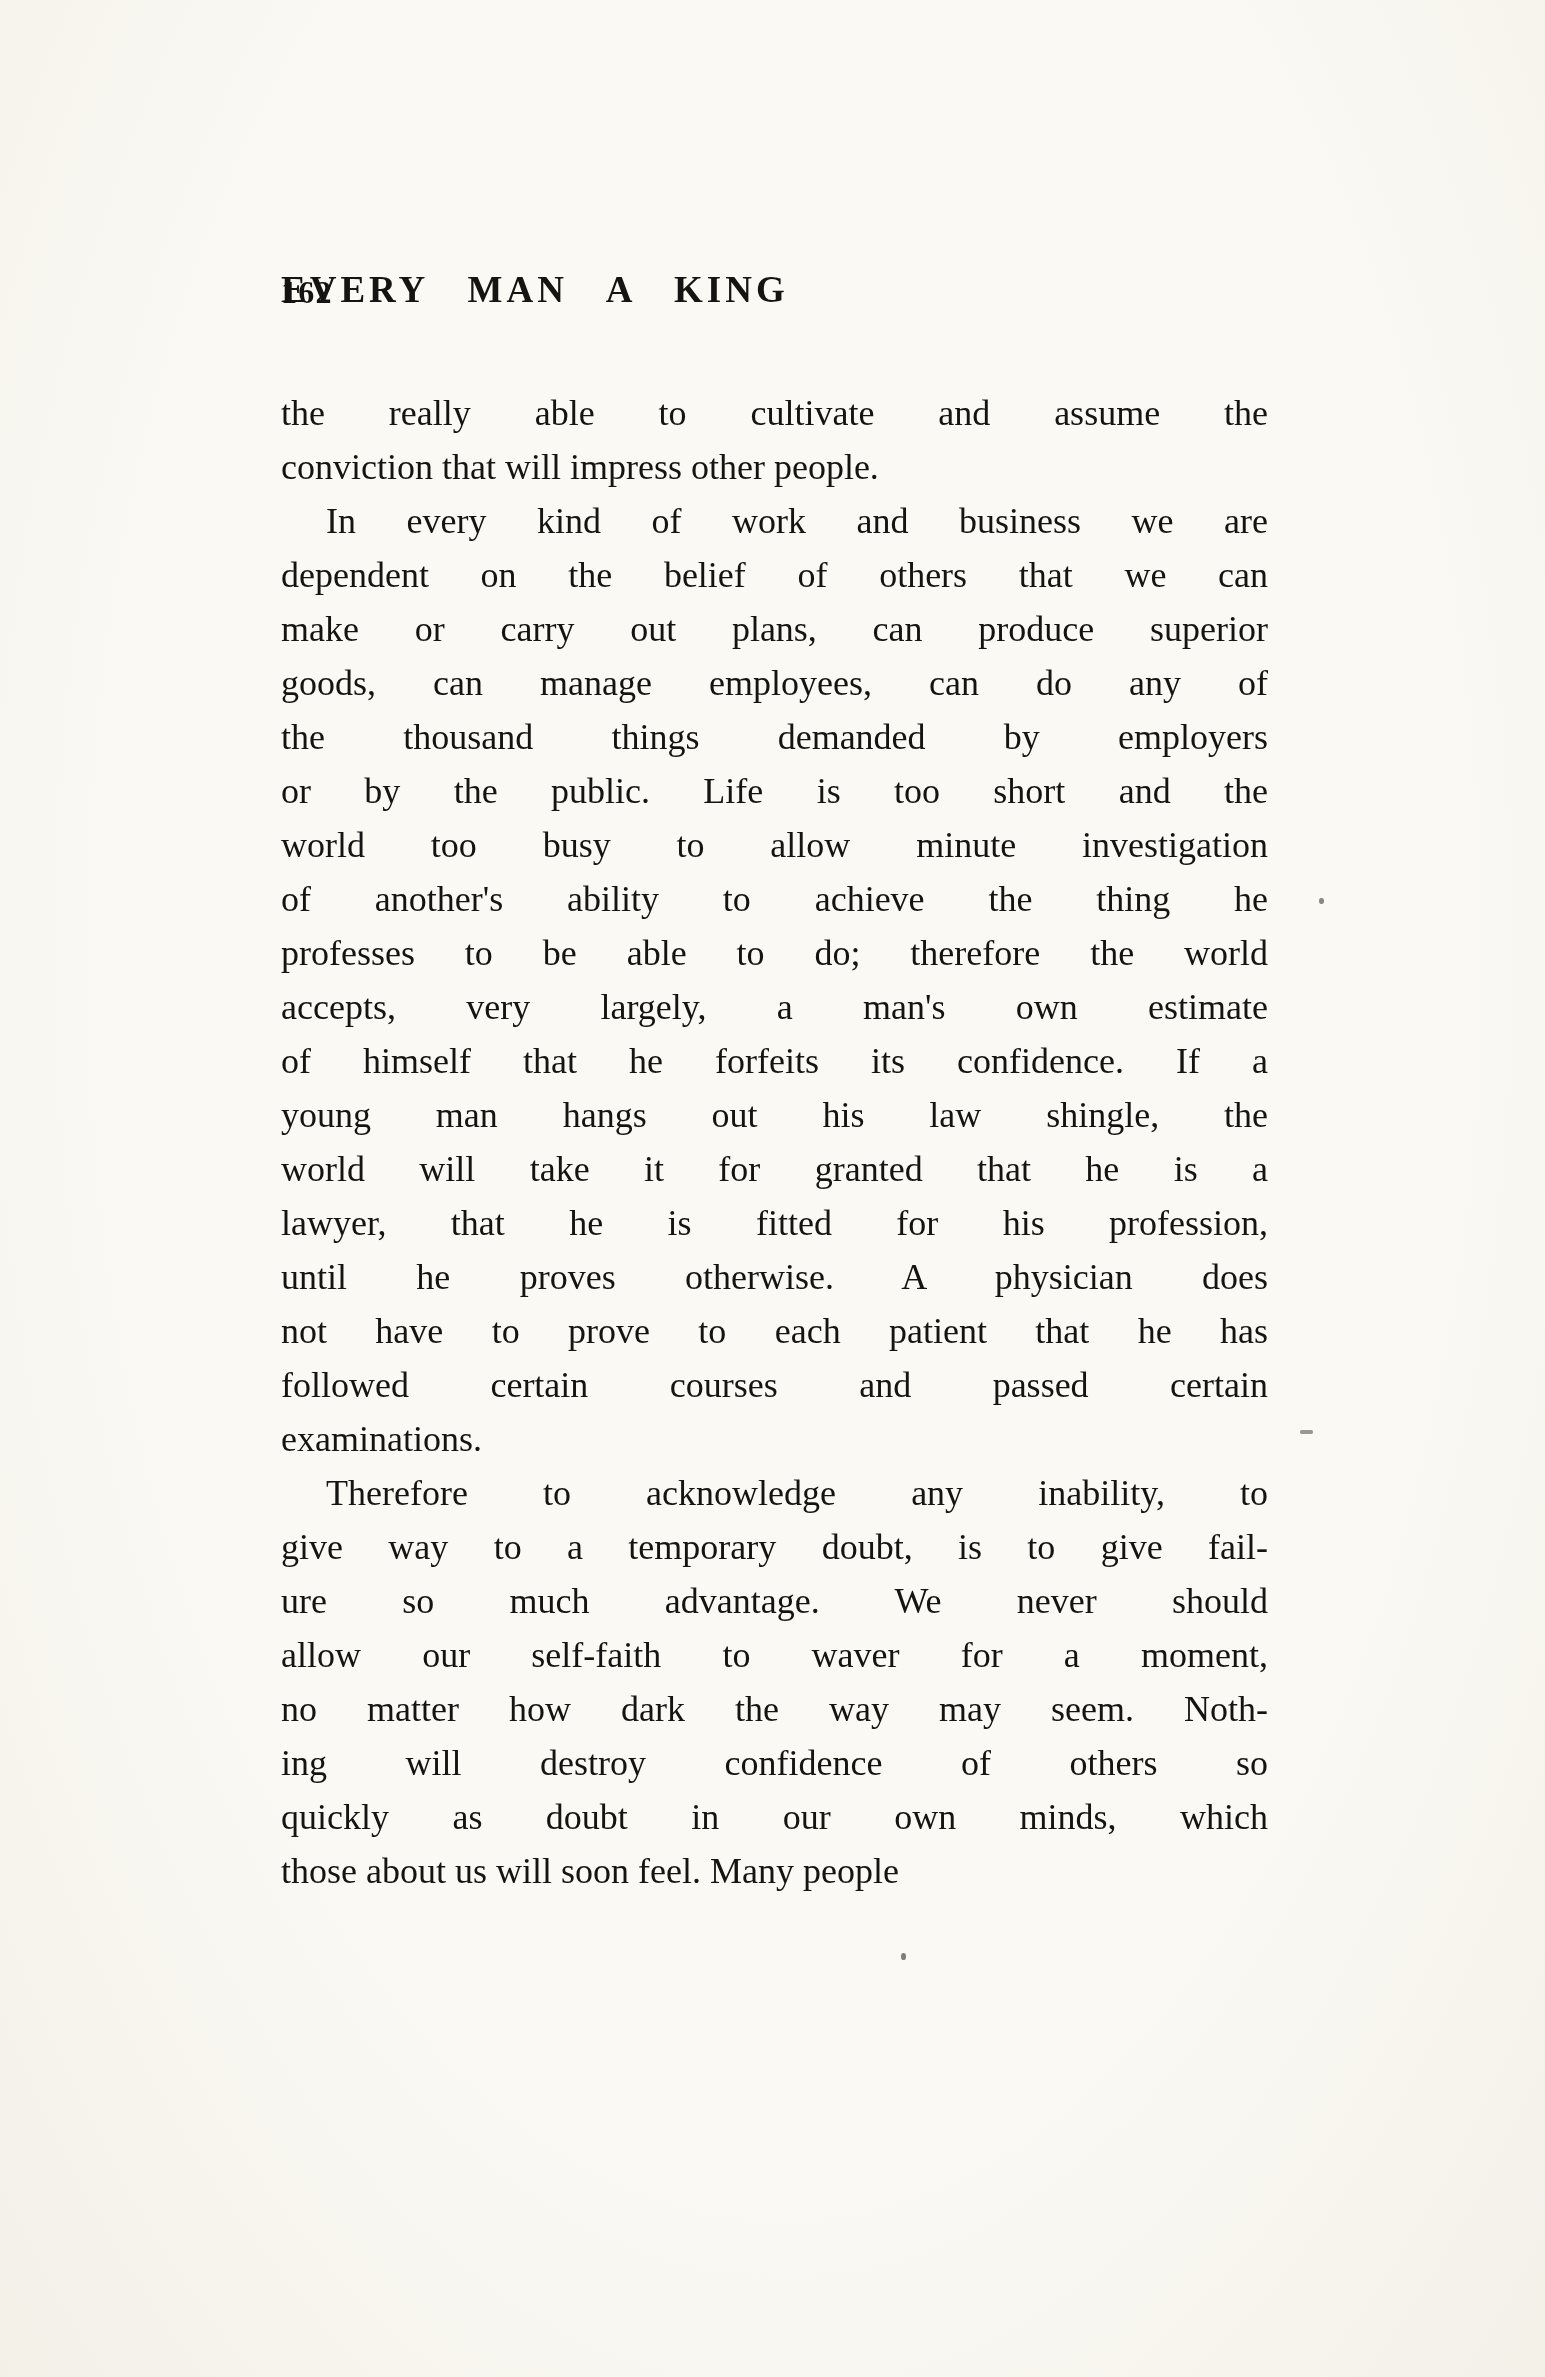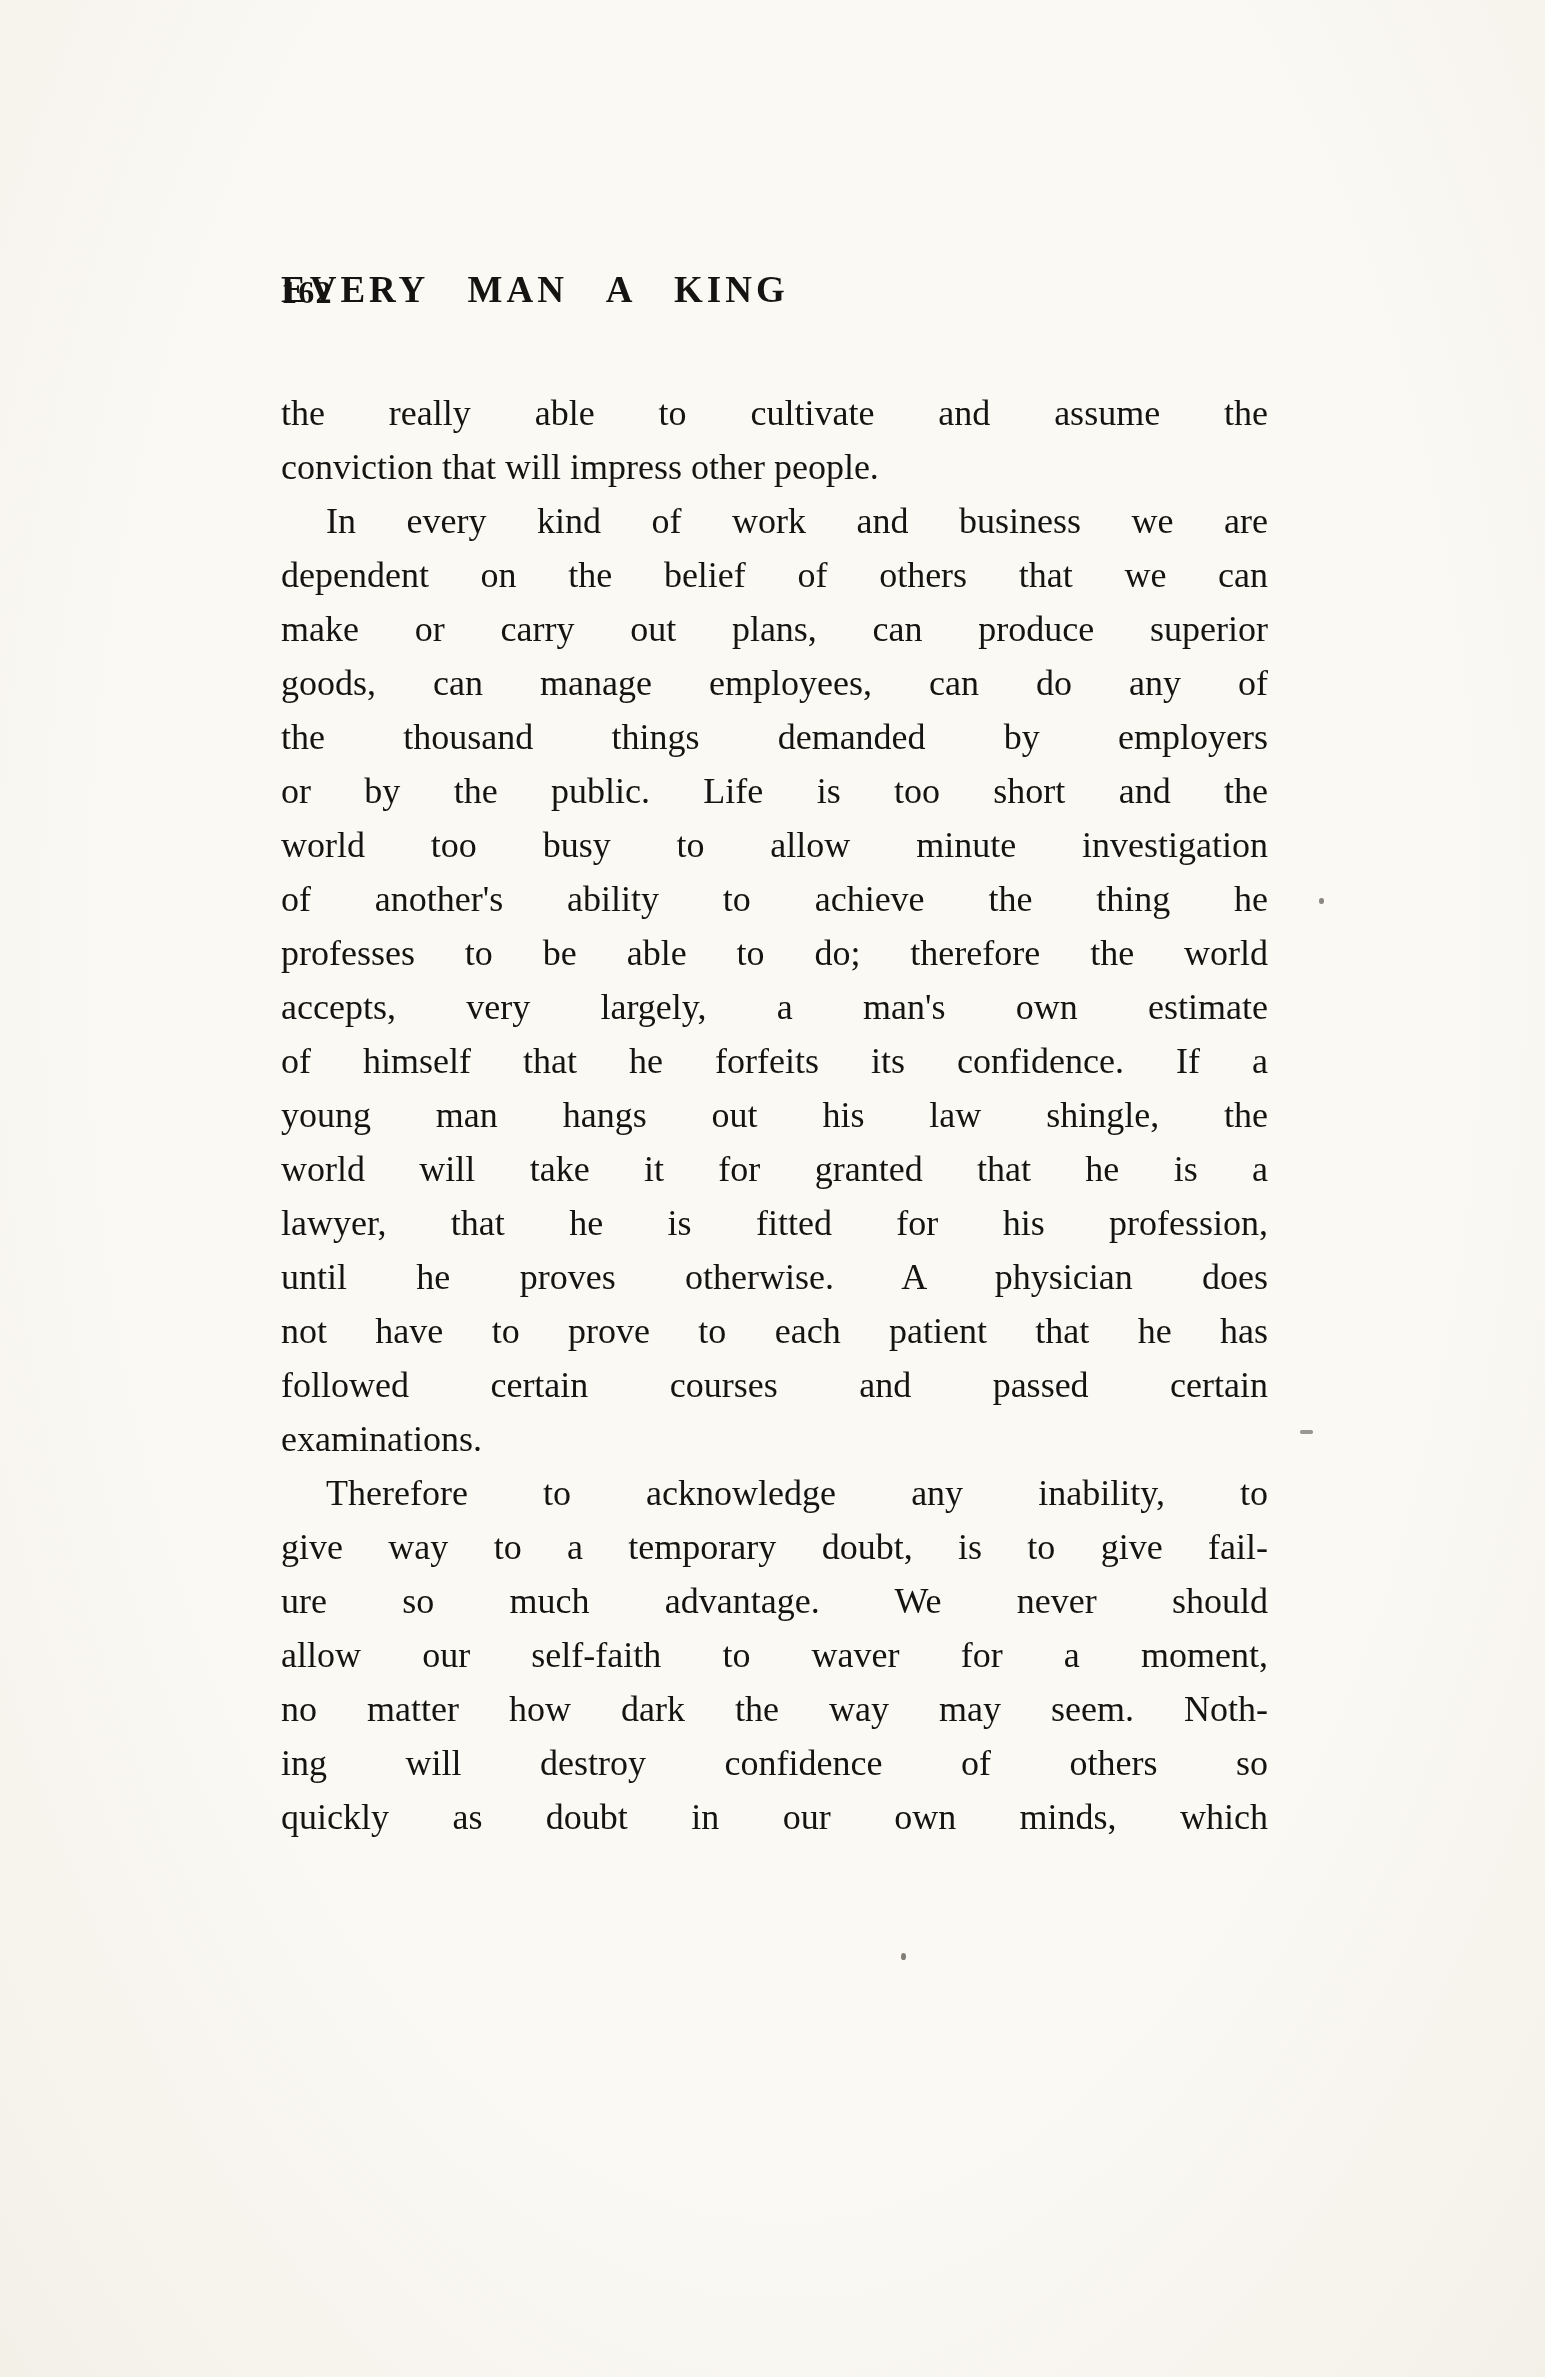--- a/index.html
+++ b/index.html
@@ -130,20 +130,21 @@
       <div class="text-line">ure so much advantage. We never should</div>
 
       <div class="text-line">allow our self-faith to waver for a moment,</div>
 
       <div class="text-line">no matter how dark the way may seem. Noth-</div>
 
       <div class="text-line">ing will destroy confidence of others so</div>
 
       <div class="text-line">quickly as doubt in our own minds, which</div>
 
+      <div class="text-line para-end">those about us will soon feel. Many people</div>
     </div>
 
   <div class="scan-artifact artifact-1"></div>
   <div class="scan-artifact artifact-2"></div>
   <div class="scan-artifact artifact-3"></div>
 
 </div>
 
 
 </body></html>

